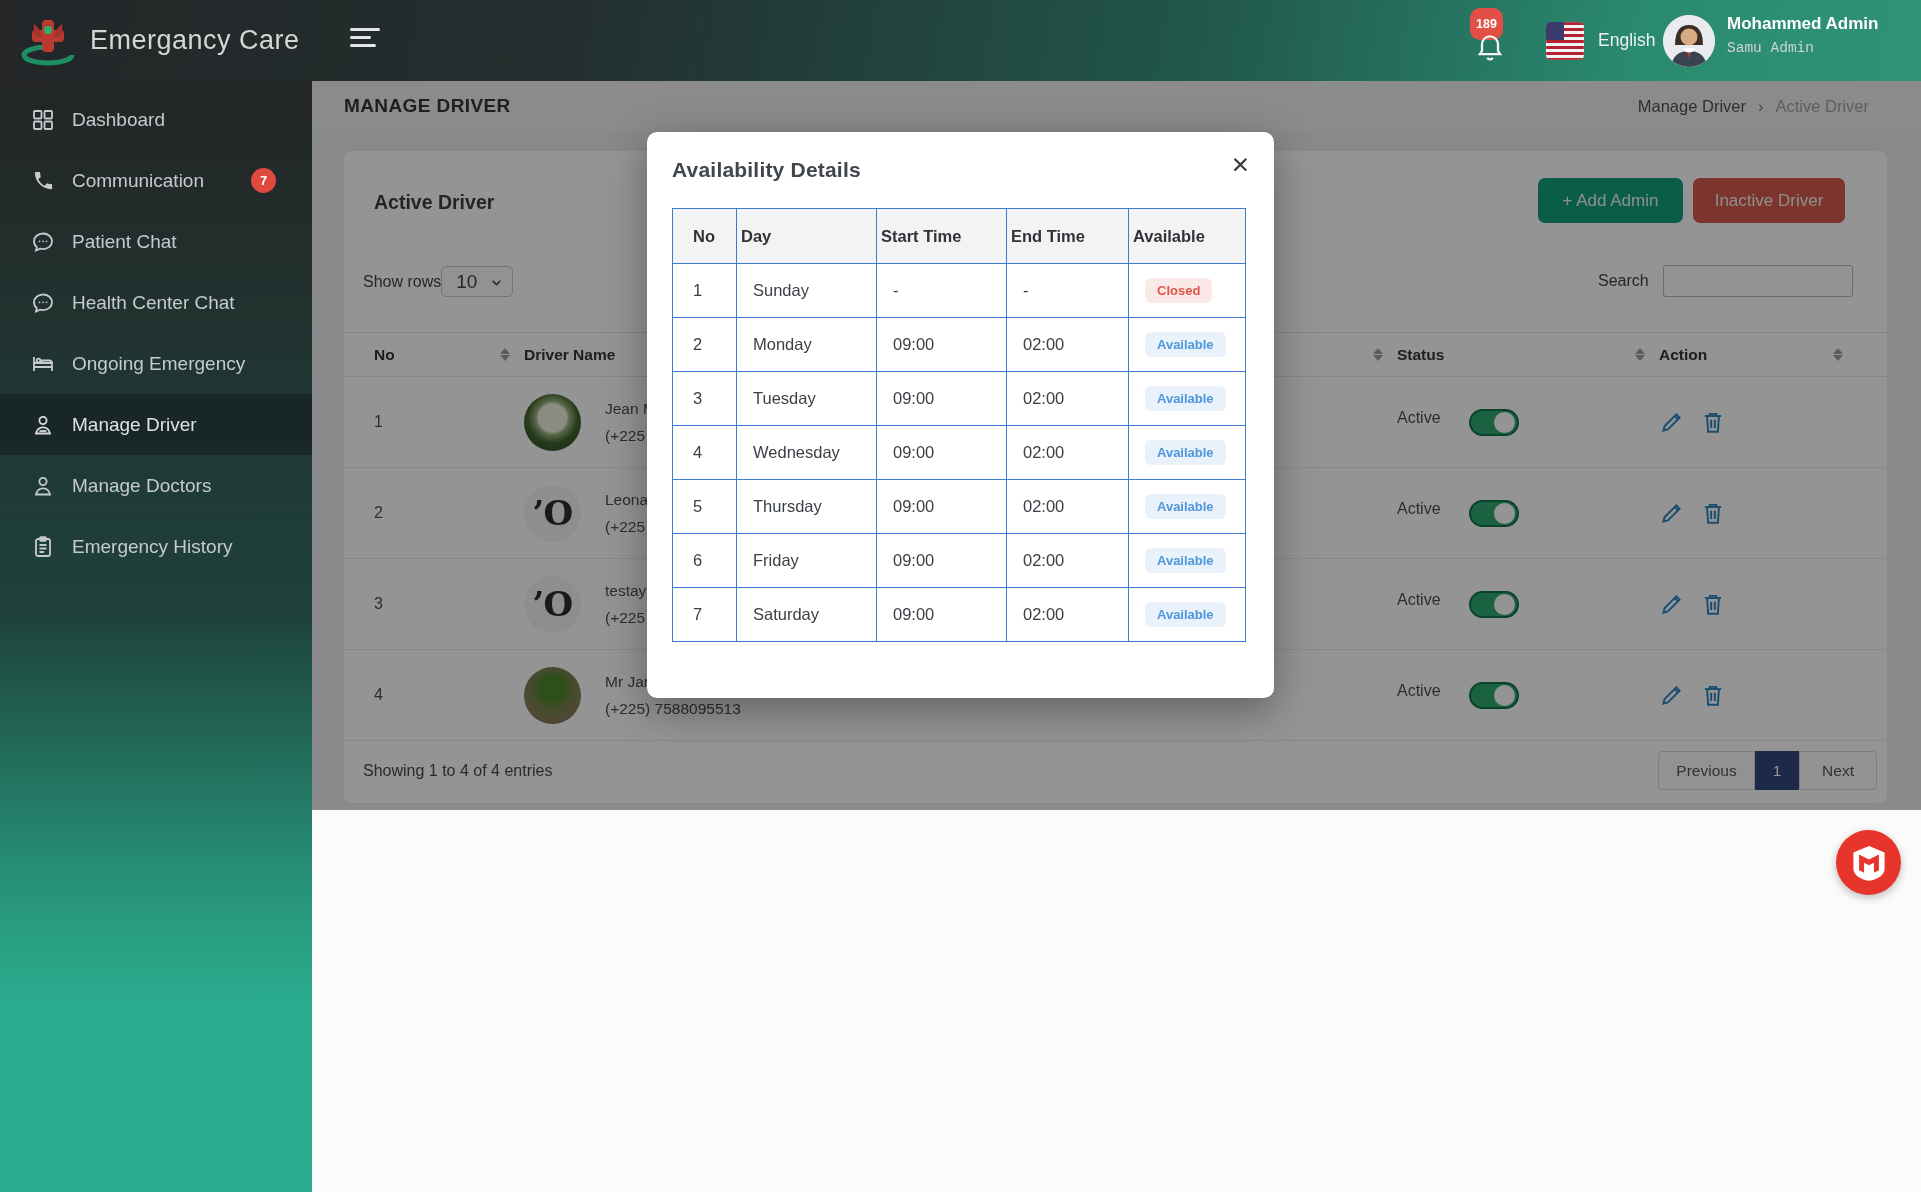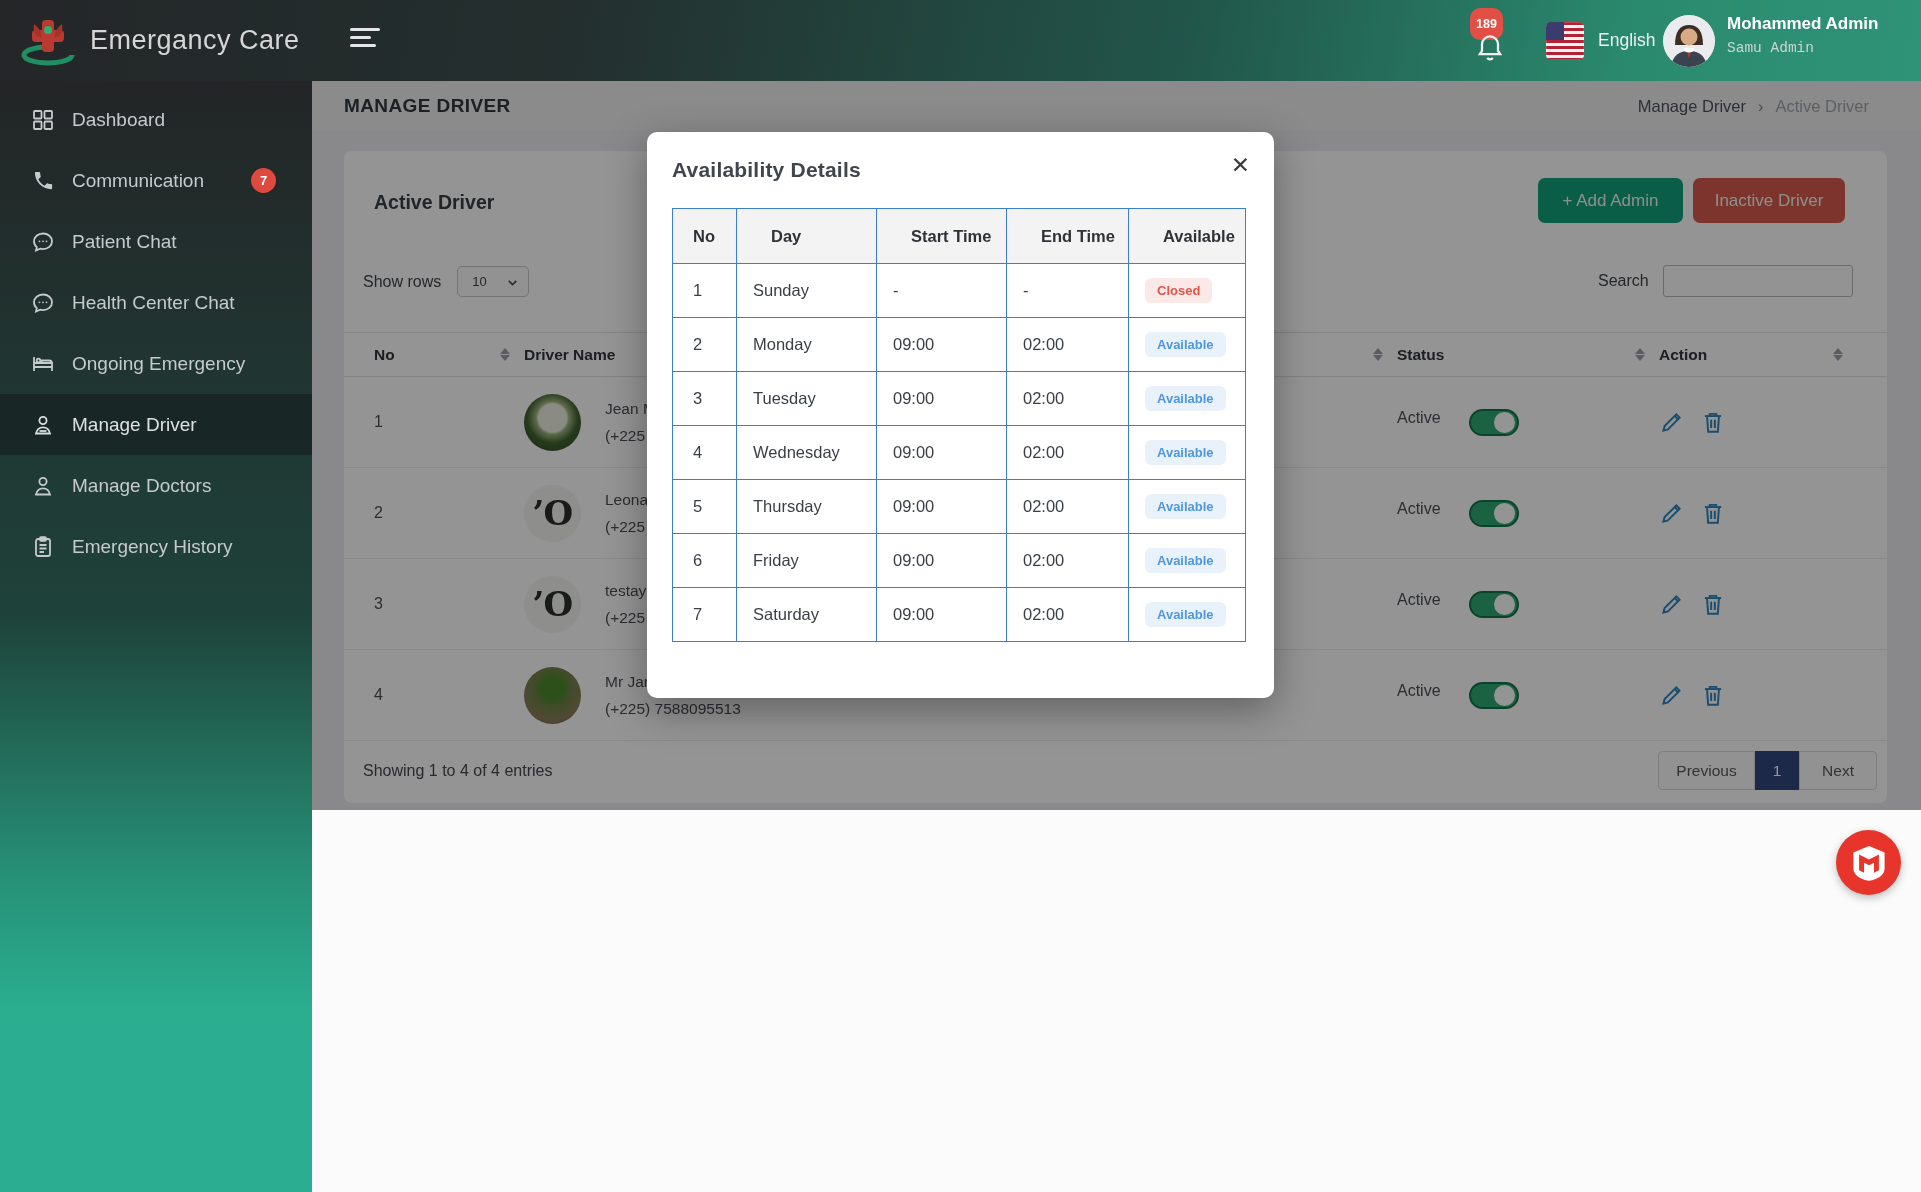--- a/index.html
+++ b/index.html
@@ -48,24 +48,24 @@
   .bc-current { color:#9fa4aa; }
 
   
   .content { position:absolute; left:312px; top:131px; width:1609px; height:679px; background:#ecedef; z-index:1; }
   .card { position:absolute; left:32px; top:20px; width:1543px; height:652px; background:#fff; border-radius:8px; }
   .card-title { position:absolute; left:30px; top:40px; font-size:19.5px; font-weight:bold; color:#3b4046; }
   .btn { position:absolute; height:45px; border:none; border-radius:7px; color:#f2f6f3; font-size:17px;
     font-family:"Liberation Sans",sans-serif; cursor:pointer; }
   .btn-add { left:1194px; top:27px; width:145px; background:#12a07b; }
   .btn-inactive { left:1349px; top:27px; width:152px; background:#d85a4d; }
-  .show-rows { position:absolute; left:19px; top:115px; height:31px; display:flex; align-items:center; gap:16px;
+  .show-rows { position:absolute; left:19px; top:115px; height:31px; display:flex; align-items:center; gap:0;
     font-size:16px; color:#3f4348; }
   .rows-select { position:relative; width:72px; height:31px; border:1px solid #c8c8c8; border-radius:5px; background:#fbfbfb;
-    display:flex; align-items:center; padding-left:14px; font-size:13px; color:#3f4348; cursor:pointer; }
+    display:flex; align-items:center; padding-left:14px; font-size:19px; color:#3f4348; cursor:pointer; }
   .rows-select .chev { position:absolute; right:9px; top:9px; }
   .search-wrap { position:absolute; left:1254px; top:114px; display:flex; align-items:center; gap:14px; }
   .search-label { font-size:16px; color:#3f4348; }
   .search-input { width:190px; height:32px; border:1px solid #b9b9b9; border-radius:3px; background:#fefefe; padding:0 8px;
     font-size:15px; font-family:"Liberation Sans",sans-serif; }
 
   .thead { position:absolute; left:0; top:181px; width:1543px; height:45px; border-top:1px solid #e3e4e6; border-bottom:1px solid #e3e4e6;
     display:grid; grid-template-columns:150px 1fr 262px 198px; align-items:center; padding:0 30px; }
   .th { display:flex; align-items:center; justify-content:space-between; font-size:15.5px; font-weight:bold; color:#31353b; padding-right:14px; }
   .sort { display:flex; flex-direction:column; gap:1px; cursor:pointer; }
@@ -100,21 +100,21 @@
   
   .overlay { position:absolute; left:312px; top:81px; width:1609px; height:729px; background:rgba(0,0,0,.42); z-index:40; }
   .modal { position:absolute; left:647px; top:132px; width:627px; height:566px; background:#fff; border-radius:10px; z-index:50;
     box-shadow:0 12px 40px rgba(0,0,0,.35); padding:26px 25px; }
   .modal-title { font-size:21px; font-weight:bold; color:#41464d; letter-spacing:.2px; }
   .modal-close { position:absolute; right:24px; top:22px; font-size:23px; color:#3c3c3c; cursor:pointer; line-height:1; }
   .mtable { margin-top:26px; width:573px; border-collapse:collapse; table-layout:fixed; }
   .mtable col:nth-child(1){width:64px;} .mtable col:nth-child(2){width:140px;}
   .mtable col:nth-child(3){width:130px;} .mtable col:nth-child(4){width:122px;} .mtable col:nth-child(5){width:117px;}
   .mtable th, .mtable td { border:1px solid #3d7bd5; text-align:left; }
-  .mtable th { height:55px; background:#f3f3f3; font-size:16.5px; color:#2f3338; padding-left:34px; }
+  .mtable th { height:55px; background:#f3f3f3; font-size:16.5px; color:#2f3338; padding-left:4px; }
   .mtable th:first-child, .mtable td:first-child { padding-left:20px; }
   .mtable td { height:54px; font-size:16.5px; color:#3a3f45; padding-left:16px; }
   .badge { display:inline-block; padding:5px 12px; border-radius:6px; font-size:13px; font-weight:bold; }
   .badge-closed { color:#e0544a; background:#fbe9e7; }
   .badge-available { color:#4f97dc; background:#e9f1fb; }
 
   
   .mcafee { position:absolute; left:1836px; top:830px; width:65px; height:65px; border-radius:50%; background:#e8352b; z-index:60;
     display:flex; align-items:center; justify-content:center; box-shadow:0 3px 8px rgba(0,0,0,.25); cursor:pointer; }
 </style>

